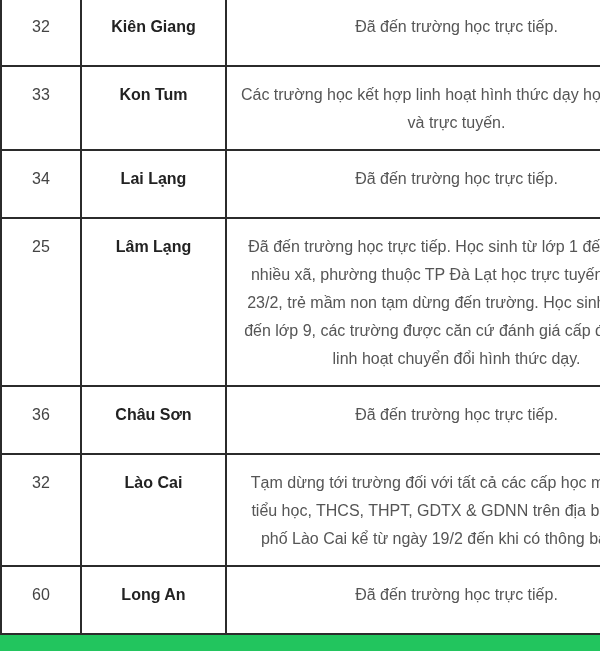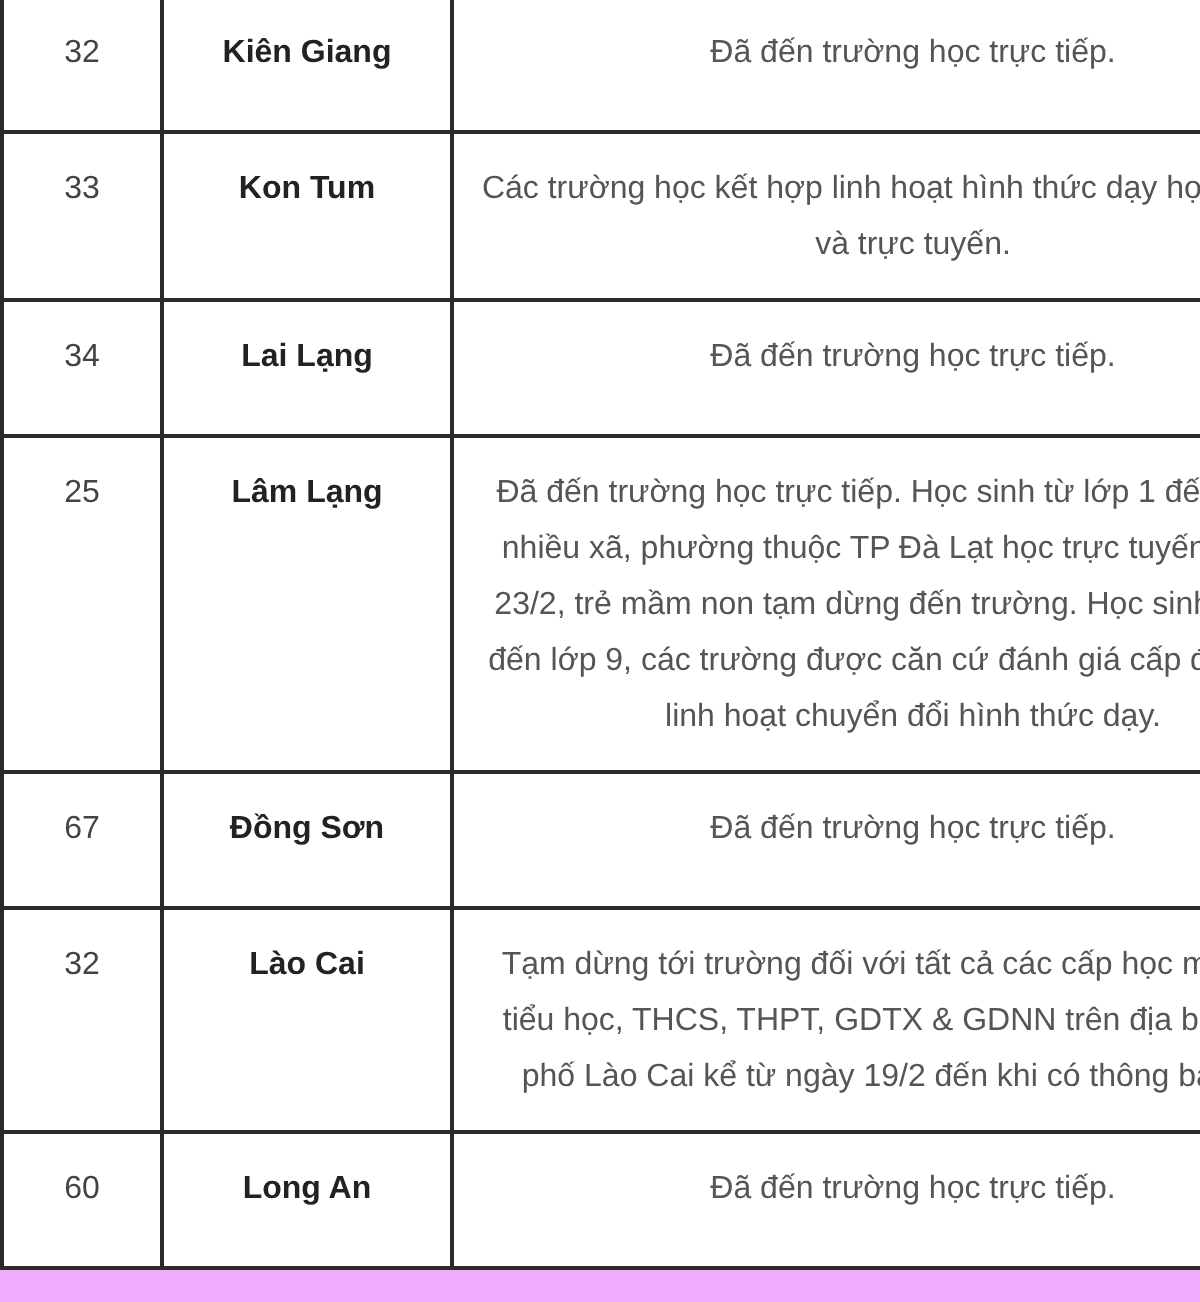--- a/index.html
+++ b/index.html
@@ -5,21 +5,21 @@
   html, body {
     margin: 0;
     padding: 0;
     background: #ffffff;
   }
   .viewport {
     position: relative;
     width: 600px;
     height: 651px;
     overflow: hidden;
-    background: #f0abfc;
+    background: #22c55e;
     font-family: "Liberation Sans", "DejaVu Sans", sans-serif;
   }
   table.status-table {
     border-collapse: collapse;
     table-layout: fixed;
     width: 620px;           
     margin-top: -3px;       
     background: #ffffff;
   }
   table.status-table tr {
@@ -69,22 +69,22 @@
     <td class="cell-num">34</td>
     <td class="cell-province">Lai Lạng</td>
     <td class="cell-status">Đã đến trường học trực tiếp.</td>
   </tr>
         <tr>
     <td class="cell-num">25</td>
     <td class="cell-province">Lâm Lạng</td>
     <td class="cell-status">Đã đến trường học trực tiếp. Học sinh từ lớp 1 đến lớp 6 ở nhiều xã, phường thuộc TP Đà Lạt học trực tuyến từ ngày 23/2, trẻ mầm non tạm dừng đến trường. Học sinh từ lớp 7 đến lớp 9, các trường được căn cứ đánh giá cấp độ dịch để linh hoạt chuyển đổi hình thức dạy.</td>
   </tr>
         <tr>
-    <td class="cell-num">67</td>
-    <td class="cell-province">Đồng Sơn</td>
+    <td class="cell-num">36</td>
+    <td class="cell-province">Châu Sơn</td>
     <td class="cell-status">Đã đến trường học trực tiếp.</td>
   </tr>
         <tr>
     <td class="cell-num">32</td>
     <td class="cell-province">Lào Cai</td>
     <td class="cell-status">Tạm dừng tới trường đối với tất cả các cấp học mầm non, tiểu học, THCS, THPT, GDTX &amp; GDNN trên địa bàn thành phố Lào Cai kể từ ngày 19/2 đến khi có thông báo mới.</td>
   </tr>
         <tr>
     <td class="cell-num">60</td>
     <td class="cell-province">Long An</td>

